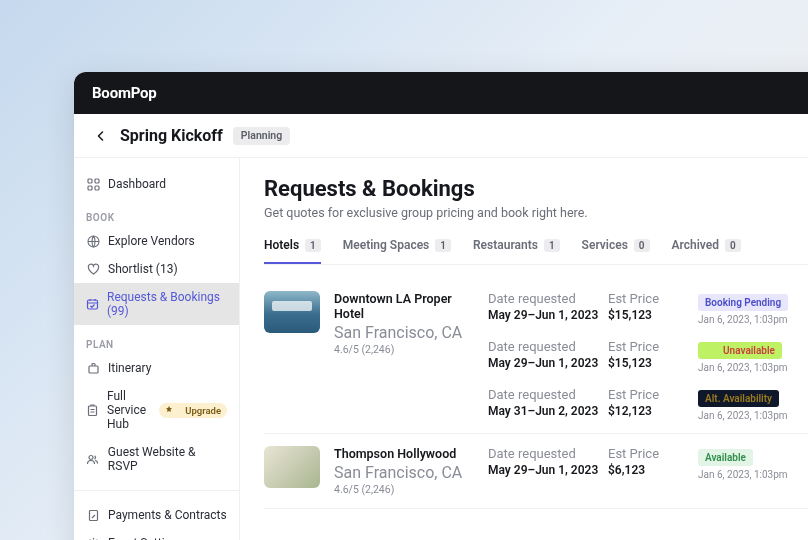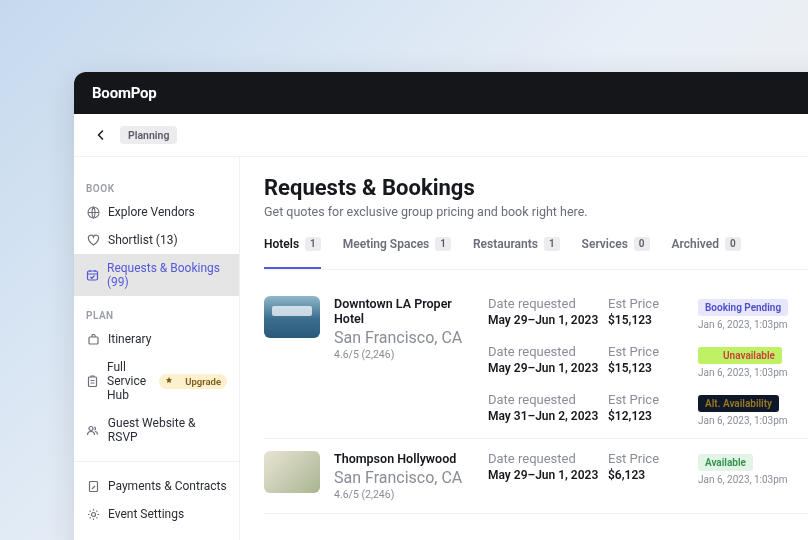--- a/index.html
+++ b/index.html
@@ -99,25 +99,26 @@
   align-items: center;
   gap: 12px;
 }
 .divider { height: 1px; background: #eef0f2; margin: 10px 0; }
 .main { flex: 1; padding: 18px 24px 18px 24px; overflow: auto; }
 .page-title { font-size: 22px; font-weight: 700; color: #16181d; margin-bottom: 4px; }
 .page-sub { font-size: 12.5px; color: #6b6e78; margin-bottom: 18px; }
 .tabs { display: flex; gap: 22px; border-bottom: 1px solid #eef0f2; margin-bottom: 14px; }
 .tab {
   display: flex;
+  align-items: center;
   gap: 6px;
   font-size: 12px;
   font-weight: 600;
   color: #6b6e78;
-  padding: 0 0 16px;
+  padding: 0 0 10px;
   cursor: pointer;
   border-bottom: 2px solid transparent;
 }
 .tab.active { color: #16181d; border-bottom-color: #5558d9; }
 .tab-count {
   background: #ececef;
   color: #5a5d66;
   font-size: 10px;
   font-weight: 600;
   padding: 1px 5px;
@@ -153,25 +154,37 @@
   <div class="titlebar">
     <span>BoomPop</span>
   </div>
 
   <div class="header-row">
     <div class="back-btn">
       <svg width="10" height="10" viewBox="0 0 10 10" fill="none">
           <path d="M6.5 1L2.5 5L6.5 9" stroke="#16181d" stroke-width="1.5" stroke-linecap="round" stroke-linejoin="round"></path>
         </svg>
     </div>
+    <div class="event-title">Spring Kickoff</div>
     <div class="status-pill">Planning</div>
   </div>
 
   <div class="body-row">
     <div class="sidebar">
+      <div class="nav-item">
+        <span class="icon">
+          <svg width="13" height="13" viewBox="0 0 13 13" fill="none" stroke="currentColor" stroke-width="1.2">
+              <rect x="1" y="1" width="4" height="4" rx="1"></rect>
+              <rect x="8" y="1" width="4" height="4" rx="1"></rect>
+              <rect x="1" y="8" width="4" height="4" rx="1"></rect>
+              <rect x="8" y="8" width="4" height="4" rx="1"></rect>
+            </svg>
+        </span>
+        <span>Dashboard</span>
+      </div>
 
       <div class="section-label">BOOK</div>
 
       <div class="nav-item">
         <span class="icon">
           <svg width="13" height="13" viewBox="0 0 13 13" fill="none" stroke="currentColor" stroke-width="1.1">
               <circle cx="6.5" cy="6.5" r="5.5"></circle>
               <path d="M1 6.5h11M6.5 1c2 2 2 9 0 11M6.5 1c-2 2-2 9 0 11"></path>
             </svg>
         </span>

